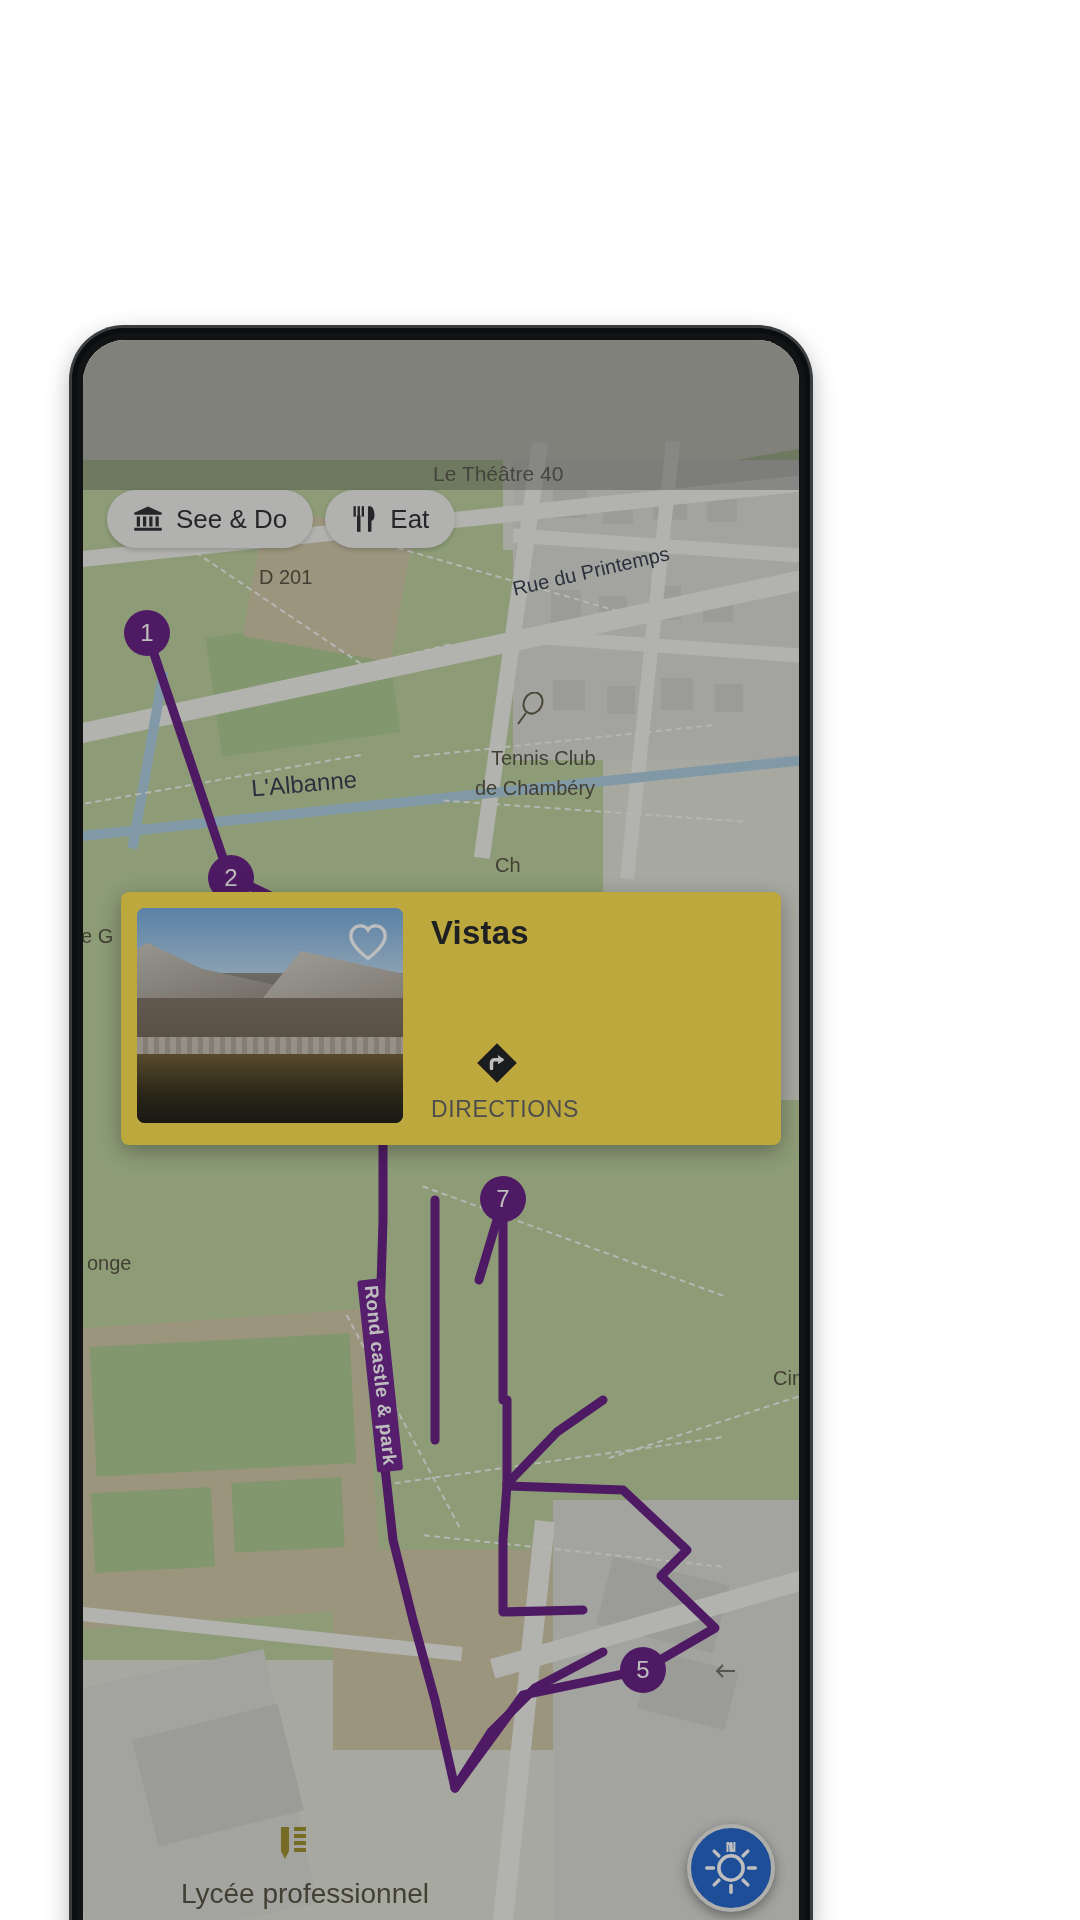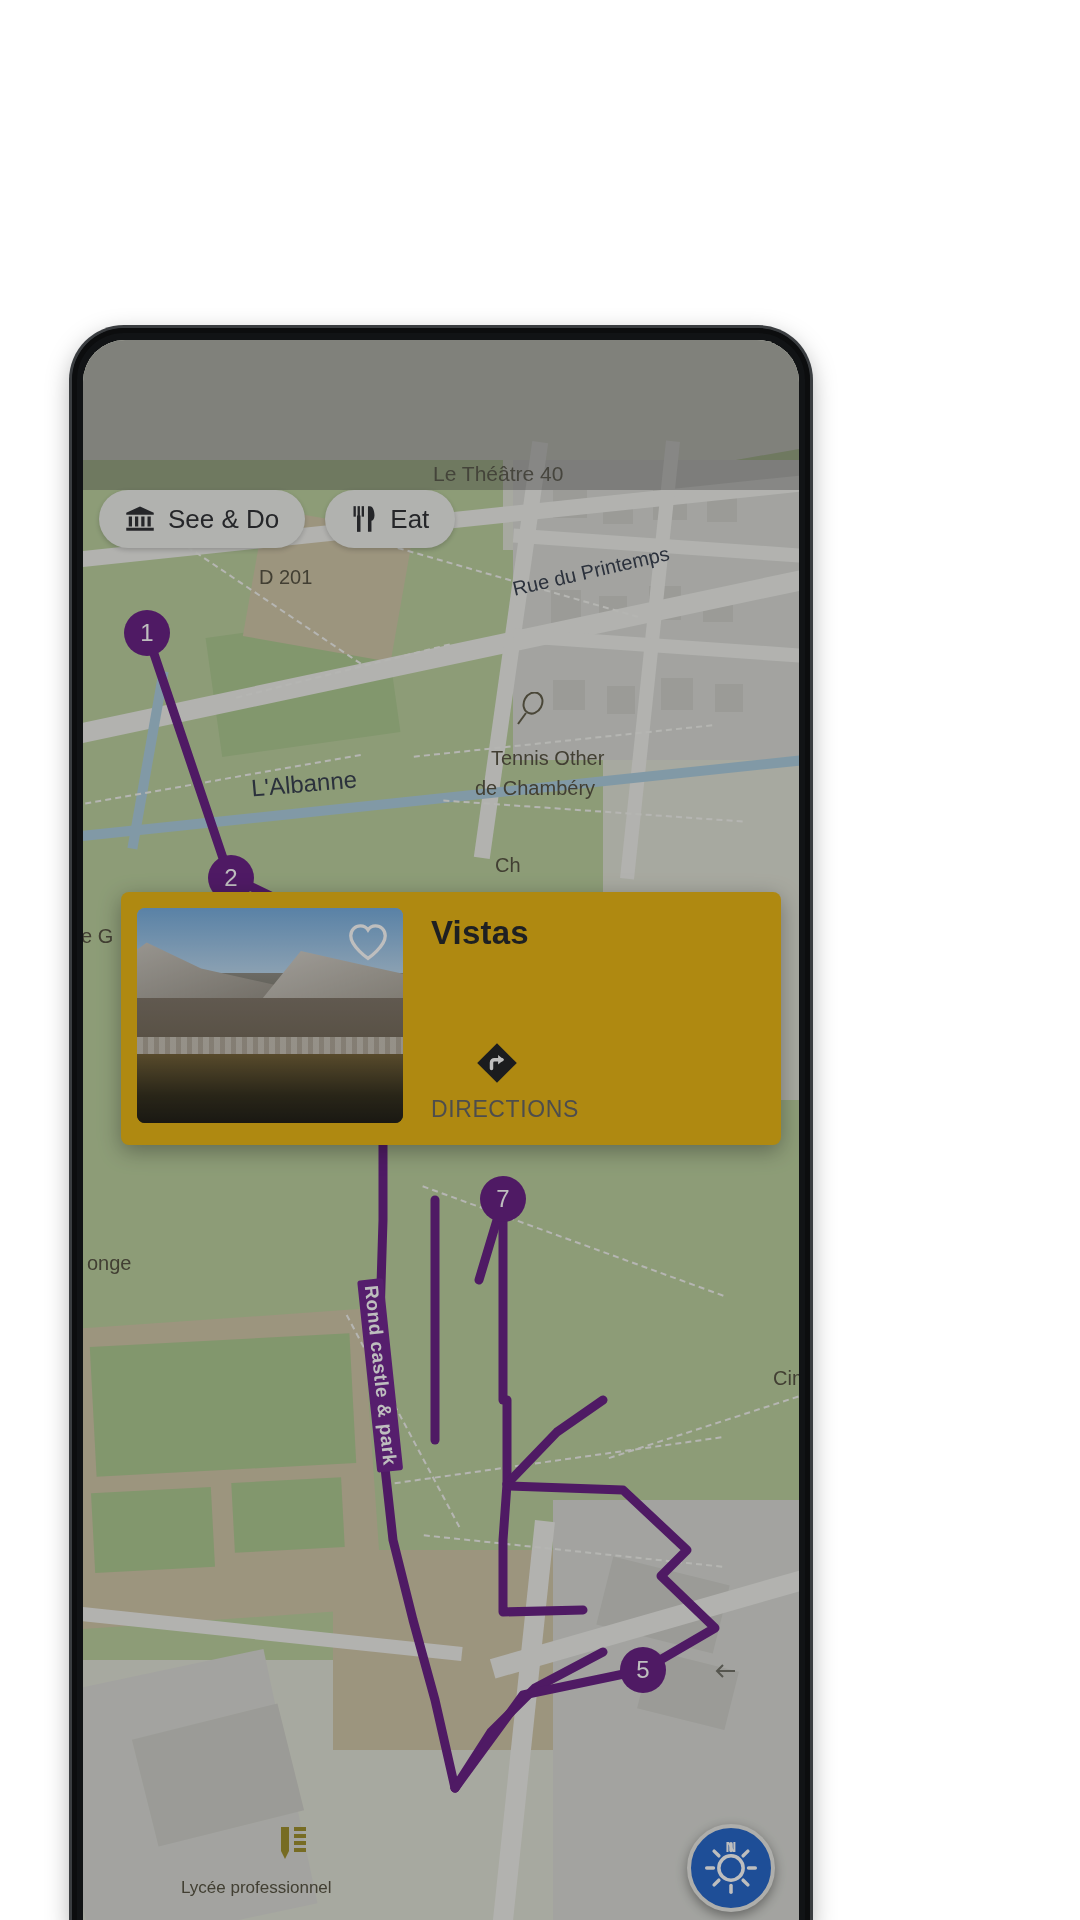--- a/index.html
+++ b/index.html
@@ -84,21 +84,21 @@
     position: absolute; left: 26px; top: 46px; width: 664px; height: 84px;
     background: #e3e3e0; border-radius: 42px;
     display: flex; align-items: center; gap: 18px; padding: 0 30px;
     z-index: 20;
     box-shadow: 0 2px 6px rgba(0,0,0,.18);
   }
   #searchbar .sic { width: 34px; height: 34px; flex: 0 0 34px; }
   #searchbar .sph { font-size: 30px; color: #5d5d5d; }
 
   
-  #chips { position: absolute; left: 16px; top: 150px; display: flex; gap: 20px;
+  #chips { position: absolute; left: 24px; top: 150px; display: flex; gap: 12px;
            z-index: 20; }
   .chip {
     display: flex; align-items: center; gap: 13px;
     height: 58px; padding: 0 26px;
     background: #eceeea; border-radius: 30px;
     box-shadow: 0 2px 5px rgba(0,0,0,.2);
     font-size: 26px; color: #24262a;
   }
   .chip svg { display:block; }
 
@@ -114,21 +114,21 @@
   .routelabel {
     position: absolute; z-index: 15;
     background: #6a1a8c; color: #fff; font-size: 19px; font-weight: 700;
     padding: 2px 6px; border-radius: 3px; white-space: nowrap;
     letter-spacing: .5px;
   }
 
   
   #card {
     position: absolute; left: 38px; top: 552px; width: 660px; height: 253px;
-    background: #eab308; border-radius: 8px; z-index: 30;
+    background: #fde047; border-radius: 8px; z-index: 30;
     box-shadow: 0 6px 22px rgba(0,0,0,.35);
     display: flex; padding: 16px;
   }
   #card .thumb {
     position: relative; width: 266px; height: 215px; border-radius: 8px;
     overflow: hidden; flex: 0 0 266px;
     background: linear-gradient(#7fb3e0 0%, #a9cdeb 26%, #8e8d85 27%, #6f6a5c 48%,
                 #5a4f37 64%, #3a3421 80%, #201d12 100%);
   }
   #card .thumb .sky { position:absolute; left:0; top:0; width:100%; height:30%;
@@ -237,28 +237,28 @@
         <div class="mdash" style="left:-20px;top:440px;width:300px;transform:rotate(-10deg);"></div>
         <div class="mdash" style="left:330px;top:900px;width:320px;transform:rotate(20deg);"></div>
         <div class="mdash" style="left:300px;top:1120px;width:340px;transform:rotate(-8deg);"></div>
         <div class="mdash" style="left:340px;top:1210px;width:300px;transform:rotate(6deg);"></div>
         <div class="mdash" style="left:200px;top:1080px;width:240px;transform:rotate(62deg);"></div>
         <div class="mdash" style="left:520px;top:1080px;width:240px;transform:rotate(-18deg);"></div>
 
         <div class="mlabel" style="left:350px;top:122px;font-size:21px;opacity:.85;">Le Théâtre 40</div>
         <div class="mlabel" style="left:176px;top:226px;">D 201</div>
         <div class="mlabel dark" style="left:428px;top:220px;transform:rotate(-13deg);">Rue du Printemps</div>
-        <div class="mlabel" style="left:408px;top:407px;">Tennis Other</div>
+        <div class="mlabel" style="left:408px;top:407px;">Tennis Club</div>
         <div class="mlabel" style="left:392px;top:437px;">de Chambéry</div>
         <div class="mlabel dark" style="left:168px;top:430px;font-size:24px;transform:rotate(-5deg);">L'Albanne</div>
         <div class="mlabel" style="left:412px;top:514px;">Ch</div>
         <div class="mlabel" style="left:-2px;top:585px;">e G</div>
         <div class="mlabel" style="left:-4px;top:912px;margin-left:8px;">onge</div>
         <div class="mlabel" style="left:690px;top:1027px;">Cim</div>
-        <div class="mlabel" style="left:98px;top:1538px;font-size:17px;">Lycée professionnel</div>
+        <div class="mlabel" style="left:98px;top:1538px;font-size:28px;">Lycée professionnel</div>
 
         <svg style="position:absolute;left:72px;top:555px;" width="30" height="34">
           <g fill="#b06a1e">
             <rect x="4" y="2" width="3" height="18"></rect>
               <rect x="9" y="2" width="3" height="18"></rect>
             <rect x="14" y="2" width="3" height="18"></rect>
               <rect x="8" y="14" width="5" height="18"></rect>
             <path d="M22 2c4 0 5 6 5 10s-2 6-3 6v14h-3V2z"></path>
           </g>
         </svg>

